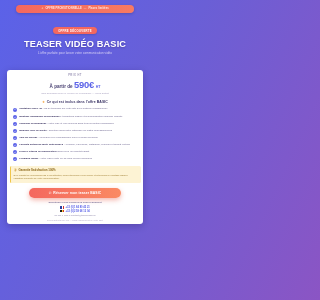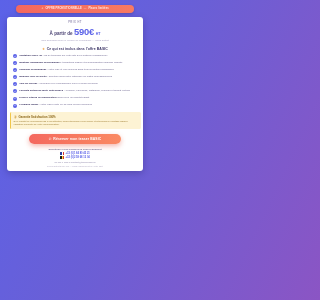--- a/index.html
+++ b/index.html
@@ -32,21 +32,21 @@
     box-shadow:0 1px 2px rgba(0,0,0,.15);
   }
   .title{
     color:#ffffff;font-size:9.2px;font-weight:bold;letter-spacing:.15px;
     margin-top:3.4px;text-shadow:0 1px 2px rgba(40,20,80,.35);
   }
   .subtitle{color:#d8d2f6;font-size:3px;margin-top:2.2px;letter-spacing:.05px;}
 
   
   .card{
-    width:136px;background:#ffffff;border-radius:3px;margin-top:4px;
+    width:136px;background:#ffffff;border-radius:3px;margin-top:15px;
     box-shadow:0 2px 7px rgba(30,15,70,.28);
     display:flex;flex-direction:column;align-items:center;
     padding:4px 0 3.5px;flex:0 0 auto;
   }
   .price-label{
     color:#9a93b5;font-size:2.6px;letter-spacing:.5px;text-transform:uppercase;font-weight:bold;
   }
   .price-row{margin-top:2.2px;display:flex;align-items:baseline;justify-content:center;gap:1.5px;}
   .price-pre{color:#4a4273;font-size:4.6px;font-weight:bold;}
   .price-main{color:#5b62e8;font-size:9.4px;font-weight:bold;letter-spacing:-.2px;}
@@ -107,20 +107,25 @@
 
 <div class="page">
 
   <div class="announce">
     <span class="spark">✦</span>
     <span class="txt">OFFRE PROMOTIONNELLE</span>
     <span class="sep">—</span>
     <span class="txt">Places limitées</span>
   </div>
 
+  <div class="hero">
+    <span class="badge">OFFRE DÉCOUVERTE</span>
+    <div class="title">TEASER VIDÉO BASIC</div>
+    <div class="subtitle">L'offre parfaite pour lancer votre communication vidéo</div>
+  </div>
 
   <div class="card">
 
     <div class="price-label">PRIX HT</div>
     <div class="price-row">
       <span class="price-pre">À partir de</span>
       <span class="price-main">590€</span>
       <span class="price-suf">HT</span>
     </div>
     <div class="price-note">Tarif dégressif selon le volume de commande — devis gratuit</div>

